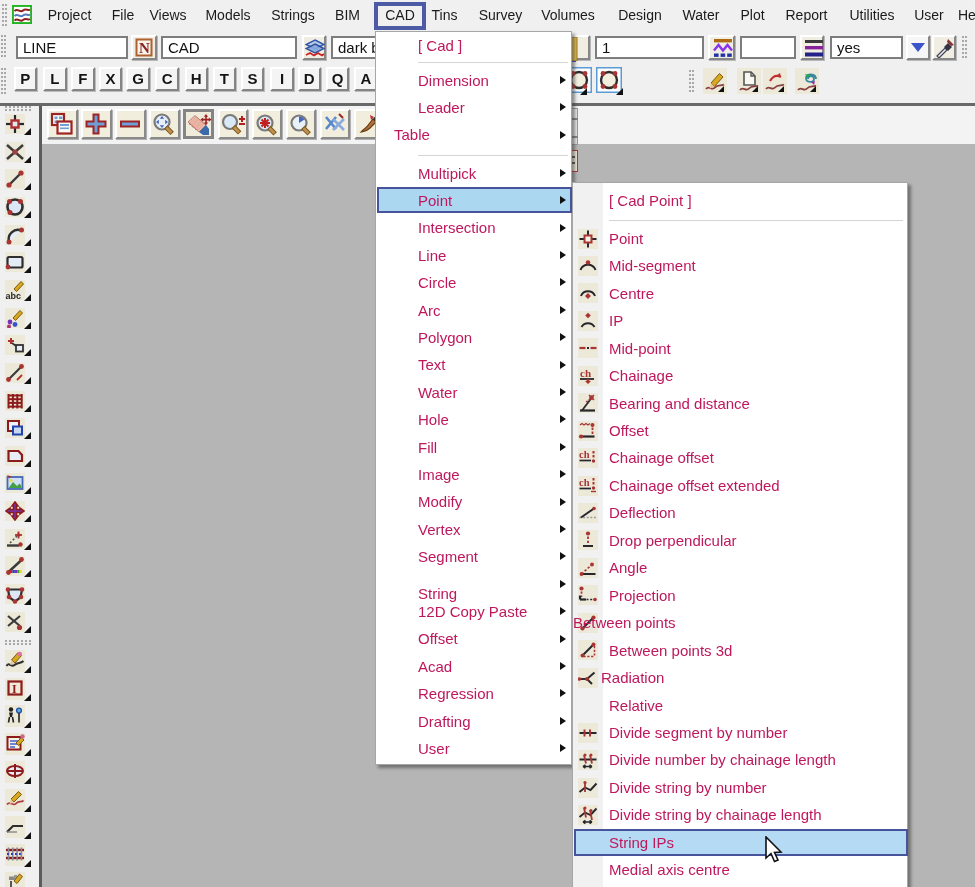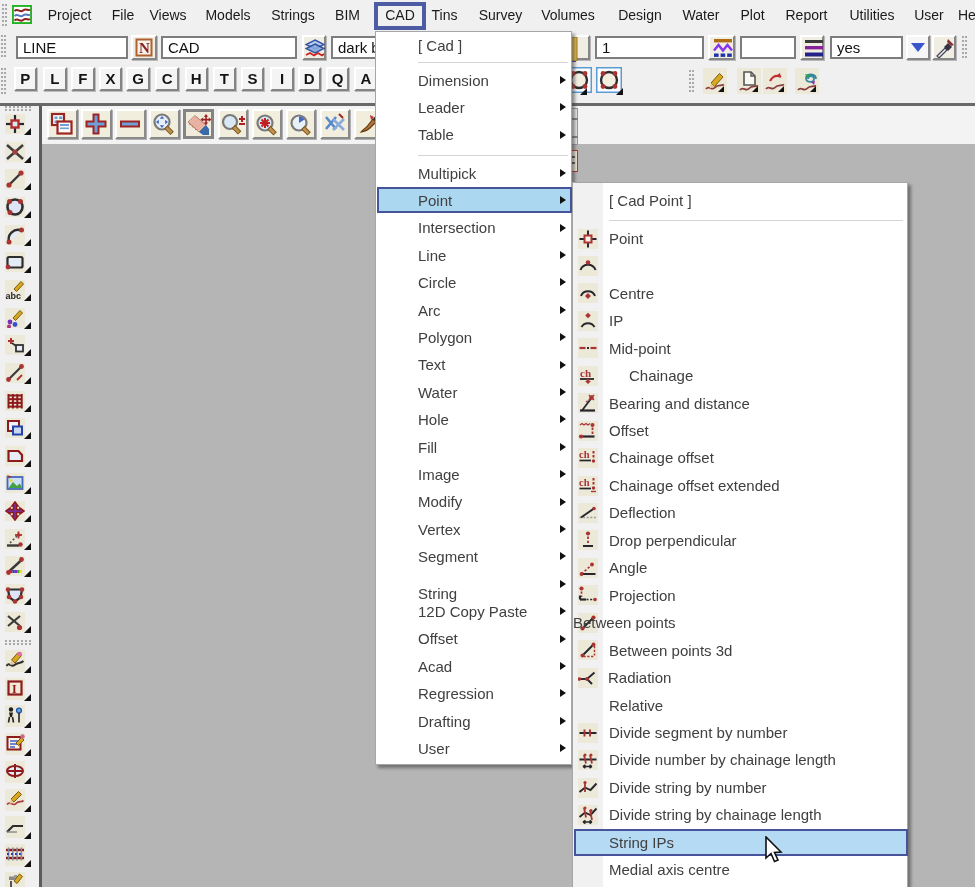--- a/index.html
+++ b/index.html
@@ -7,21 +7,21 @@
 .hh{height:5px;background-image:repeating-linear-gradient(to right,#a8a8a8 0 2px,transparent 2px 4px),repeating-linear-gradient(to right,#a8a8a8 0 2px,transparent 2px 4px);background-size:100% 2px,100% 2px;background-position:0 0,0 3px;background-repeat:repeat-x}
 .inp{background:#fff;border:2px solid #7d7d7d;font-size:15px;color:#111;padding-left:5px;line-height:19px}
 .btn{background:#f0ede2;border-top:2px solid #fff;border-left:2px solid #fff;border-right:2px solid #868686;border-bottom:2px solid #868686;box-shadow:1px 1px 0 #b8b8b8}
 .lbtn{background:#f4f4f4;border-top:2px solid #fff;border-left:2px solid #fff;border-right:2px solid #848484;border-bottom:2px solid #848484;box-shadow:1px 1px 0 #bcbcbc;font-size:15px;font-weight:bold;color:#141414;text-align:center;line-height:20px}
 .vbtn{background:#f1eedd;border-top:2px solid #fff;border-left:2px solid #fff;border-right:2px solid #8a8a8a;border-bottom:2px solid #8a8a8a;box-shadow:1px 1px 0 #b0b0b0}
 .vbtnp{background:#efecdc;border:3px solid #848484}
 .mi{position:absolute;font-size:14px;color:#1a1a1a;transform:translateX(-50%);top:7px}
 .tile{position:absolute;width:20px;height:20px;background:#ece9d8;}
 .tri{position:absolute;width:0;height:0;border-left:7px solid transparent;border-bottom:7px solid #111}
 .menu{position:absolute;background:#fff;border:1px solid #a6a6a6;box-shadow:3px 3px 3px rgba(60,60,60,0.55)}
-.item{position:absolute;left:0;width:100%;font-size:15px;color:#404040}
+.item{position:absolute;left:0;width:100%;font-size:15px;color:#be185d}
 .arrow{position:absolute;width:0;height:0;border-top:4.5px solid transparent;border-bottom:4.5px solid transparent;border-left:6px solid #111}
 
 </style></head><body>
 <div class="ab" style="left:0;top:0;width:975px;height:31px;background:#f0f0f0">
 <div class="ab vh" style="left:2px;top:4px;height:22px"></div>
 <div class="ab" style="left:12px;top:5px"><svg width="20" height="19" viewBox="0 0 20 19" style="">
         <rect x="0.8" y="0.8" width="18.4" height="17.4" fill="#fff" stroke="#22b422" stroke-width="2.2"></rect>
         <path d="M2.5 6 C6 3 8 8 11 5.5 C14 3 16 6 18 4.5" fill="none" stroke="#8b2020" stroke-width="2"></path>
         <path d="M2.5 11 C6 8 8 13 11 10.5 C14 8 16 11 18 9.5" fill="none" stroke="#5577bb" stroke-width="2"></path>
         <path d="M2.5 15.5 C6 12.5 8 17.5 11 15 C14 12.5 16 15.5 18 14" fill="none" stroke="#8b2020" stroke-width="2"></path>
@@ -412,21 +412,21 @@
       </svg></div>
 </div>
 <div class="menu" style="left:375px;top:31px;width:197px;height:734px">
 <div class="item" style="top:0px;height:27.4px;line-height:27.4px"><span style="margin-left:42px">[ Cad ]</span></div>
 <div class="ab" style="left:42px;top:30px;width:150px;height:1px;background:#d4d4d4"></div>
 <div class="ab" style="left:42px;top:122.5px;width:150px;height:1px;background:#d4d4d4"></div>
 <div class="item" style="top:34.6px;height:27.4px;line-height:27.4px"><span style="margin-left:42px">Dimension</span></div>
     <div class="arrow" style="left:184px;top:43.8px"></div>
 <div class="item" style="top:62.0px;height:27.4px;line-height:27.4px"><span style="margin-left:42px">Leader</span></div>
     <div class="arrow" style="left:184px;top:71.2px"></div>
-<div class="item" style="top:89.4px;height:27.4px;line-height:27.4px"><span style="margin-left:42px">Table</span></div>
+<div class="item" style="top:89.4px;height:27.4px;line-height:27.4px"><span style="margin-left:18px">Table</span></div>
     <div class="arrow" style="left:184px;top:98.6px"></div>
 <div class="item" style="top:127.6px;height:27.4px;line-height:27.4px"><span style="margin-left:42px">Multipick</span></div>
     <div class="arrow" style="left:184px;top:136.8px"></div>
 <div class="ab" style="left:0.5px;top:155.0px;width:195.5px;height:26.4px;background:#abd7f0;border:2.5px solid #47549b"></div>
     <div class="item" style="top:155.0px;height:27.4px;line-height:27.4px"><span style="margin-left:42px">Point</span></div>
     <div class="arrow" style="left:184px;top:164.2px"></div>
 <div class="item" style="top:182.4px;height:27.4px;line-height:27.4px"><span style="margin-left:42px">Intersection</span></div>
     <div class="arrow" style="left:184px;top:191.6px"></div>
 <div class="item" style="top:209.8px;height:27.4px;line-height:27.4px"><span style="margin-left:42px">Line</span></div>
     <div class="arrow" style="left:184px;top:219.0px"></div>
@@ -474,20 +474,21 @@
 <div class="tile" style="left:5px;top:45.5px"><svg width="20" height="20" viewBox="0 0 20 20" style="">
         <line x1="10" y1="1.5" x2="10" y2="18.5" stroke="#26262c" stroke-width="2"></line>
         <line x1="1.5" y1="10" x2="18.5" y2="10" stroke="#26262c" stroke-width="2"></line>
         <rect x="6.5" y="6.5" width="7" height="7" fill="#f6f3e4" stroke="#a83434" stroke-width="2"></rect>
       </svg></div>
 <div class="item" style="top:41.8px;height:27.4px;line-height:27.4px"><span style="margin-left:36px">Point</span></div>
 <div class="tile" style="left:5px;top:72.9px"><svg width="20" height="20" viewBox="0 0 20 20" style="">
         <path d="M2.5 14 A 8 8 0 0 1 17.5 14" fill="none" stroke="#26262c" stroke-width="2"></path>
         <circle cx="10" cy="6.5" r="2.3" fill="#a83434"></circle>
       </svg></div>
+<div class="item" style="top:69.2px;height:27.4px;line-height:27.4px"><span style="margin-left:36px">Mid-segment</span></div>
 <div class="tile" style="left:5px;top:100.4px"><svg width="20" height="20" viewBox="0 0 20 20" style="">
         <path d="M3 13 A 7.5 7.5 0 0 1 17 13" fill="none" stroke="#26262c" stroke-width="2"></path>
         <rect x="7.9" y="11" width="4.2" height="4.2" transform="rotate(45 10 13)" fill="#a83434"></rect>
       </svg></div>
 <div class="item" style="top:96.7px;height:27.4px;line-height:27.4px"><span style="margin-left:36px">Centre</span></div>
 <div class="tile" style="left:5px;top:127.8px"><svg width="20" height="20" viewBox="0 0 20 20" style="">
         <path d="M3.5 16 A 7.5 7.5 0 0 1 16.5 16" fill="none" stroke="#26262c" stroke-width="2"></path>
         <rect x="8" y="2.5" width="4" height="4" transform="rotate(45 10 4.5)" fill="#a83434"></rect>
       </svg></div>
 <div class="item" style="top:124.1px;height:27.4px;line-height:27.4px"><span style="margin-left:36px">IP</span></div>
@@ -495,21 +496,21 @@
         <line x1="1.5" y1="10" x2="7.5" y2="10" stroke="#a83434" stroke-width="2.2"></line>
         <line x1="12.5" y1="10" x2="18.5" y2="10" stroke="#a83434" stroke-width="2.2"></line>
         <line x1="9" y1="10" x2="11" y2="10" stroke="#26262c" stroke-width="2.2"></line>
       </svg></div>
 <div class="item" style="top:151.6px;height:27.4px;line-height:27.4px"><span style="margin-left:36px">Mid-point</span></div>
 <div class="tile" style="left:5px;top:182.7px"><svg width="20" height="20" viewBox="0 0 20 20" style="">
         <text x="2" y="10.5" font-size="11" font-weight="bold" fill="#a83434" font-family="Liberation Serif">ch</text>
         <line x1="2" y1="13" x2="16" y2="13" stroke="#26262c" stroke-width="1.8"></line>
         <path d="M10 18 l3-3 -1.6 0 0-2 -2.8 0 0 2 -1.6 0 z" fill="#a83434"></path>
       </svg></div>
-<div class="item" style="top:179.0px;height:27.4px;line-height:27.4px"><span style="margin-left:56px">Chainage</span></div>
+<div class="item" style="top:179.0px;height:27.4px;line-height:27.4px"><span style="margin-left:36px">Chainage</span></div>
 <div class="tile" style="left:5px;top:210.2px"><svg width="20" height="20" viewBox="0 0 20 20" style="">
         <line x1="2" y1="17.5" x2="17" y2="17.5" stroke="#26262c" stroke-width="2.2"></line>
         <line x1="4" y1="17.5" x2="13.5" y2="5" stroke="#26262c" stroke-width="1.8"></line>
         <line x1="8" y1="9" x2="13.5" y2="5" stroke="#a83434" stroke-width="1.4" stroke-dasharray="2,1.5"></line>
         <circle cx="13.5" cy="4.5" r="2.2" fill="#a83434"></circle>
         <line x1="11" y1="2" x2="16" y2="7" stroke="#a83434" stroke-width="1.5"></line>
         <line x1="16" y1="2" x2="11" y2="7" stroke="#a83434" stroke-width="1.5"></line>
       </svg></div>
 <div class="item" style="top:206.5px;height:27.4px;line-height:27.4px"><span style="margin-left:36px">Bearing and distance</span></div>
 <div class="tile" style="left:5px;top:237.6px"><svg width="20" height="20" viewBox="0 0 20 20" style="">
@@ -577,21 +578,21 @@
         <line x1="16.5" y1="6" x2="16.5" y2="15.5" stroke="#a83434" stroke-width="1.5" stroke-dasharray="2.2,1.6"></line>
       </svg></div>
 <div class="item" style="top:453.6px;height:27.4px;line-height:27.4px"><span style="margin-left:36px">Between points 3d</span></div>
 <div class="tile" style="left:5px;top:484.7px"><svg width="20" height="20" viewBox="0 0 20 20" style="">
         <line x1="1.5" y1="11" x2="9" y2="11" stroke="#26262c" stroke-width="1.9"></line>
         <line x1="9" y1="11" x2="16.5" y2="4.5" stroke="#26262c" stroke-width="1.9"></line>
         <line x1="9" y1="11" x2="14" y2="16" stroke="#26262c" stroke-width="1.9"></line>
         <circle cx="9" cy="11" r="1.9" fill="#a83434"></circle>
         <circle cx="1.5" cy="11" r="1.8" fill="#a83434"></circle>
       </svg></div>
-<div class="item" style="top:481.0px;height:27.4px;line-height:27.4px"><span style="margin-left:35px">Radiation</span></div>
+<div class="item" style="top:481.0px;height:27.4px;line-height:27.4px"><span style="margin-left:28px">Radiation</span></div>
 <div class="item" style="top:508.5px;height:27.4px;line-height:27.4px"><span style="margin-left:36px">Relative</span></div>
 <div class="tile" style="left:5px;top:539.6px"><svg width="20" height="20" viewBox="0 0 20 20" style="">
         <line x1="1.5" y1="10" x2="18.5" y2="10" stroke="#26262c" stroke-width="2"></line>
         <line x1="6.5" y1="6.5" x2="6.5" y2="13.5" stroke="#a83434" stroke-width="2"></line>
         <line x1="12" y1="6.5" x2="12" y2="13.5" stroke="#a83434" stroke-width="2"></line>
       </svg></div>
 <div class="item" style="top:535.9px;height:27.4px;line-height:27.4px"><span style="margin-left:36px">Divide segment by number</span></div>
 <div class="tile" style="left:5px;top:567.1px"><svg width="20" height="20" viewBox="0 0 20 20" style="">
         <line x1="1.5" y1="9.5" x2="18.5" y2="9.5" stroke="#26262c" stroke-width="2"></line>
         <line x1="6" y1="5" x2="8" y2="13.5" stroke="#a83434" stroke-width="1.8"></line>

